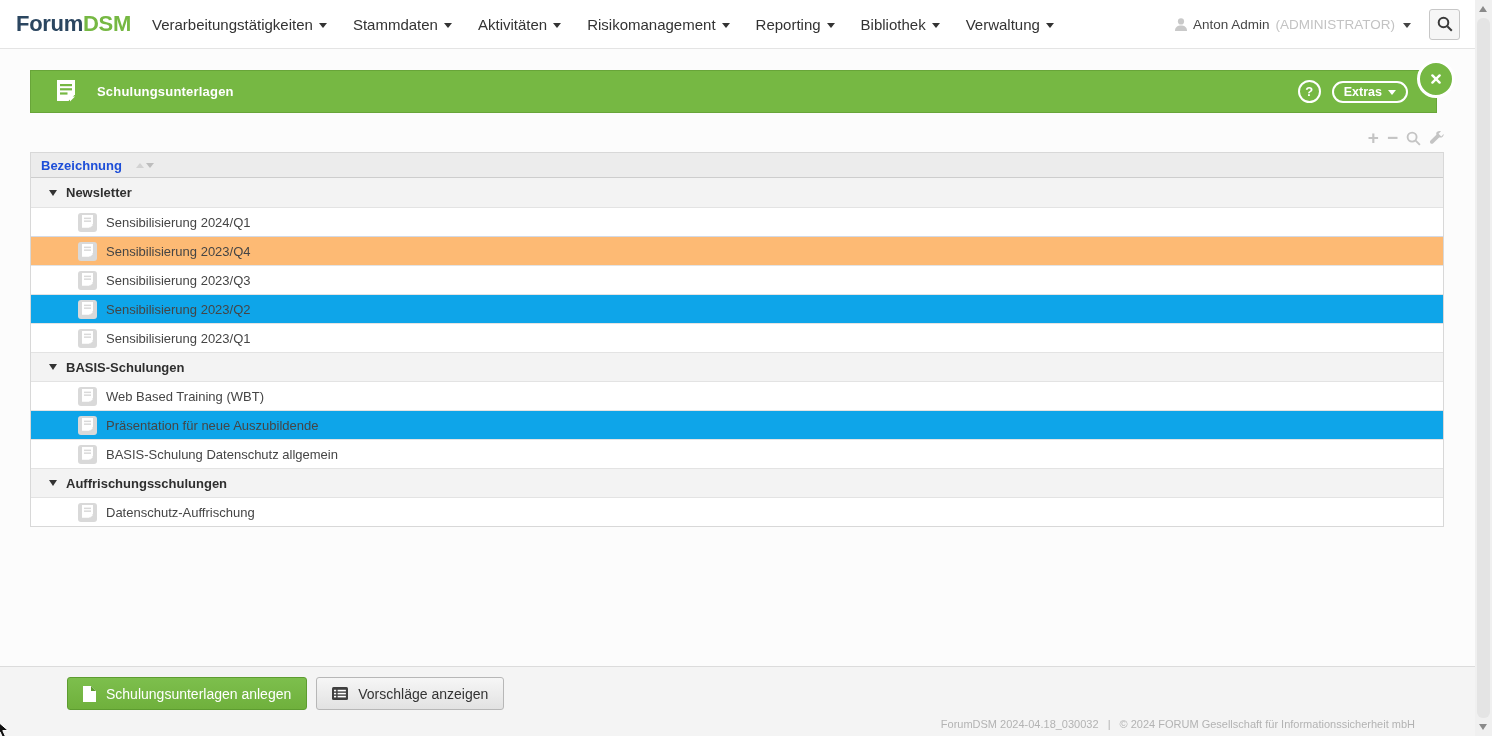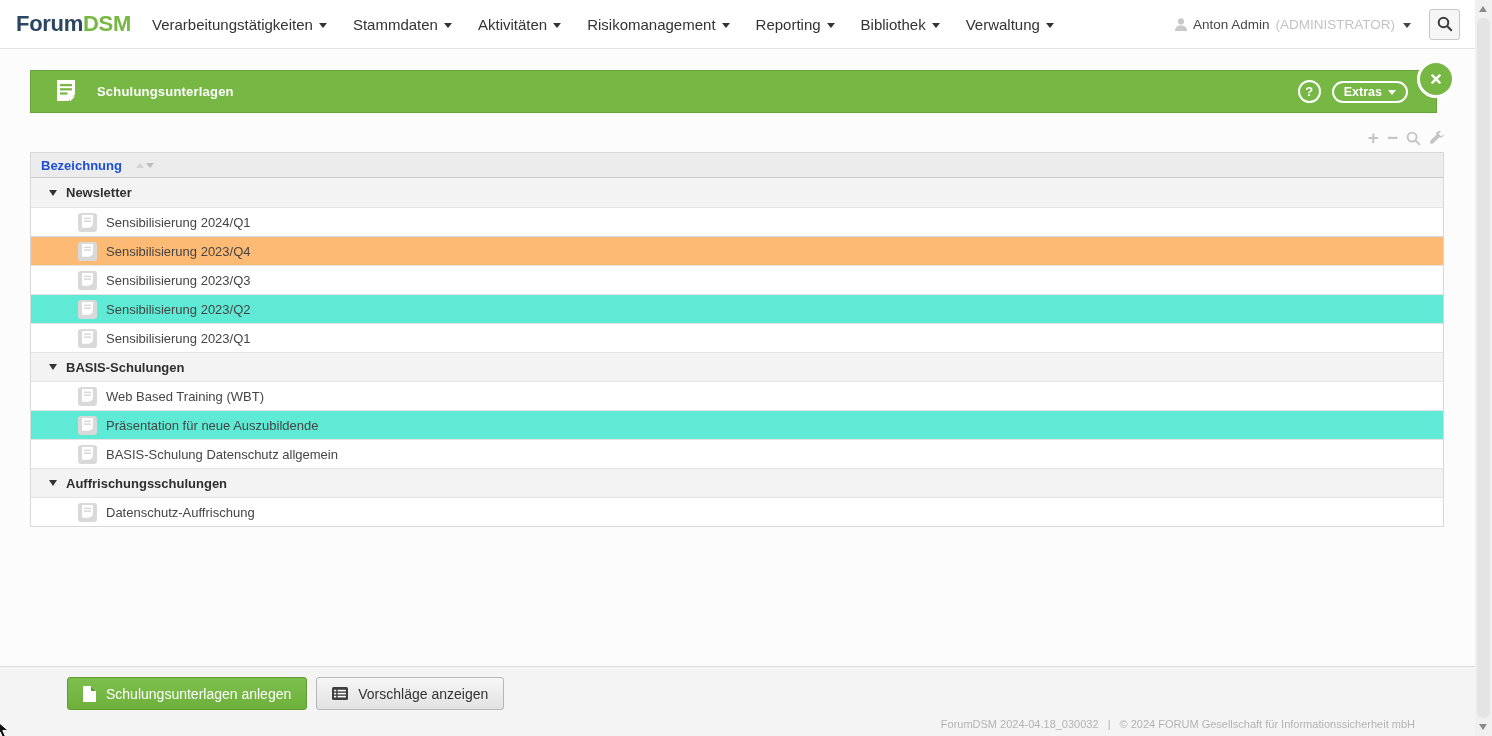--- a/index.html
+++ b/index.html
@@ -64,21 +64,21 @@
   .th-label{ font-size:13px; font-weight:bold; color:#1d4ed8; margin-left:10px; }
   .sort{ display:flex; align-items:center; gap:2px; margin-left:14px; }
   .tri-up{ width:0; height:0; border-left:4px solid transparent; border-right:4px solid transparent; border-bottom:5px solid #d2d2d2; }
   .tri-down{ width:0; height:0; border-left:4px solid transparent; border-right:4px solid transparent; border-top:5px solid #bdbdbd; }
 
   .row{ height:29px; display:flex; align-items:center; border-top:1px solid #e3e3e3; background:#fff; cursor:pointer; }
   .row:first-child{ border-top:none; }
   .row.group{ background:#f3f3f3; }
   .group-caret{ width:0; height:0; border-left:4.5px solid transparent; border-right:4.5px solid transparent; border-top:6px solid #333; margin-left:18px; }
   .group-label{ margin-left:9px; font-size:13px; font-weight:bold; color:#2f2f2f; }
-  .row.item.stripe{ background:#5eead4; }
+  .row.item.stripe{ background:#0ea5e9; }
   .row.item.selected{ background:#fdba74; border-color:#d3dae6; }
   .row-icon{ margin-left:47px; width:19px; height:19px; background:#d9d9d9; border-radius:3px;
     display:flex; align-items:center; justify-content:center; flex:none; }
   .item-label{ margin-left:9px; font-size:13px; color:#454545; }
 
   
   .bottom{ position:absolute; left:0; top:666px; width:1475px; height:70px;
     background:#f4f4f4; border-top:1px solid #dcdcdc; }
   .btn-row{ position:absolute; left:30px; top:10px; display:flex;padding-left:37px; }
   .btn{ height:33px; border-radius:3px; font-size:14px; display:inline-flex; align-items:center;

